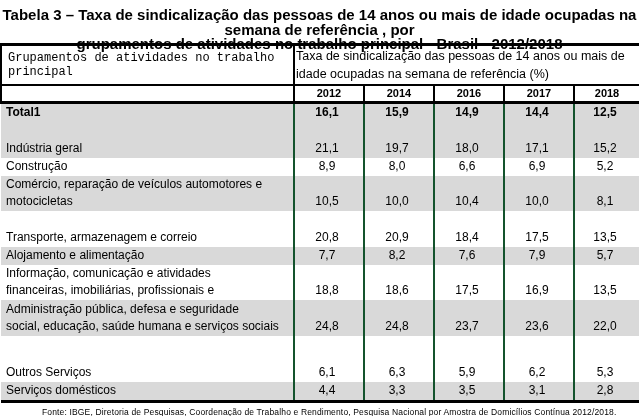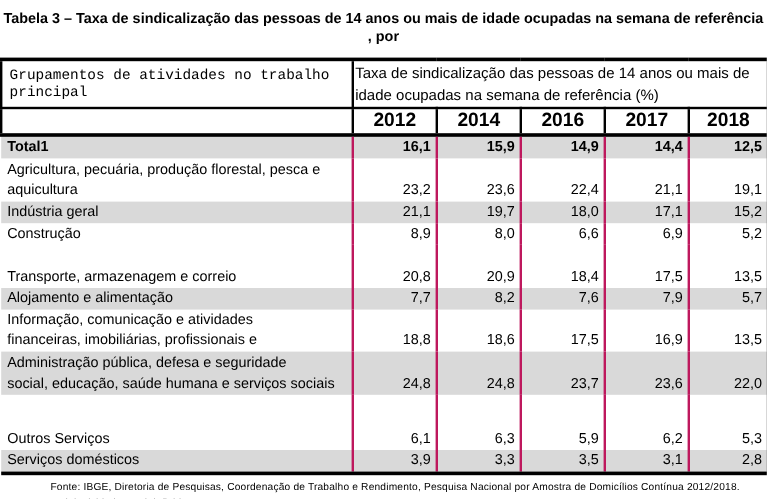--- a/index.html
+++ b/index.html
@@ -6,24 +6,24 @@
   html, body { margin: 0; padding: 0; }
   body {
     width: 639px; height: 416px;
     background: #ffffff; color: #000000;
     font-family: "Liberation Sans", sans-serif;
     overflow: hidden;
   }
   .title {
     text-align: center;
     font-weight: bold;
-    font-size: 12px;
+    font-size: 15px;
     line-height: 14.5px;
     padding-top: 8px;
-    height: 48px;
+    height: 43px;
   }
   table {
     border-collapse: collapse;
     table-layout: fixed;
     width: 639px;
   }
   thead th { font-weight: normal; }
   .h-left {
     border-top: 3px solid #000;
     border-left: 2px solid #000;
@@ -49,34 +49,34 @@
   .y-left {
     border-left: 2px solid #000;
     border-right: 2px solid #000;
     border-bottom: 3px solid #000;
     height: 17px;
   }
   .ycell {
     border-right: 2px solid #000;
     border-bottom: 3px solid #000;
     font-weight: bold;
-    font-size: 16px;
+    font-size: 11px;
     text-align: center;
     vertical-align: middle;
     height: 17px;
   }
   tbody td {
     font-size: 12px;
     vertical-align: bottom;
     padding: 0;
     height: 18px;
   }
   td.label { padding-left: 5px; }
   td.label .cell { white-space: pre-line; line-height: 17px; padding-bottom: 1px; }
-  td.val { text-align: right; border-left: 2px solid #be185d; margin-top: 29px; }
+  td.val { text-align: center; border-left: 2px solid #14532d; margin-top: 29px; }
   td.val .cell { padding-right: 4px; line-height: 17px; padding-bottom: 1px; }
   td.val:last-child { border-right: 2px solid #000; }
   tr.shaded td { background: #d9d9d9; }
   tr.boldrow td { font-weight: bold; }
   tbody tr:last-child td { border-bottom: 3px solid #000; }
   tbody tr:nth-child(2) td,
   tbody tr:nth-child(5) td,
   tbody tr:nth-child(8) td { height: 36px; }
   tbody tr:nth-child(9) td { height: 46px; }
   tbody tr:nth-child(11) td { height: 13px; vertical-align: top; }
@@ -87,20 +87,21 @@
     padding-left: 2px;
   }
   .footer .source { margin-top: 4px; padding-left: 40px; }
   .footer .note { margin-top: 4px; margin-left: 28px; }
 </style>
 </head>
 <body>
 
 <div class="title">
   <div>Tabela 3 – Taxa de sindicalização das pessoas de 14 anos ou mais de idade ocupadas na semana de referência , por</div>
+  <div>grupamentos de atividades no trabalho principal - Brasil -  2012/2018</div>
 </div>
 
 <table>
   <colgroup>
     <col style="width:293px">
     <col style="width:70px">
     <col style="width:70px">
     <col style="width:70px">
     <col style="width:70px">
     <col style="width:66px">
@@ -134,79 +135,79 @@
         <td class="val">
           <div class="cell">14,9</div>
         </td>
         <td class="val">
           <div class="cell">14,4</div>
         </td>
         <td class="val">
           <div class="cell">12,5</div>
         </td>
       </tr>
+      <tr class="shaded">
+        <td class="label">
+          <div class="cell">Indústria geral</div>
+        </td>
+        <td class="val">
+          <div class="cell">21,1</div>
+        </td>
+        <td class="val">
+          <div class="cell">19,7</div>
+        </td>
+        <td class="val">
+          <div class="cell">18,0</div>
+        </td>
+        <td class="val">
+          <div class="cell">17,1</div>
+        </td>
+        <td class="val">
+          <div class="cell">15,2</div>
+        </td>
+      </tr>
       <tr>
         <td class="label">
-          <div class="cell">Agricultura, pecuária, produção florestal, pesca e
-aquicultura</div>
-        </td>
-        <td class="val">
-          <div class="cell">23,2</div>
-        </td>
-        <td class="val">
-          <div class="cell">23,6</div>
-        </td>
-        <td class="val">
-          <div class="cell">22,4</div>
-        </td>
-        <td class="val">
-          <div class="cell">21,1</div>
-        </td>
-        <td class="val">
-          <div class="cell">19,1</div>
-        </td>
-      </tr>
-      <tr class="shaded">
-        <td class="label">
-          <div class="cell">Indústria geral</div>
-        </td>
-        <td class="val">
-          <div class="cell">21,1</div>
-        </td>
-        <td class="val">
-          <div class="cell">19,7</div>
-        </td>
-        <td class="val">
-          <div class="cell">18,0</div>
-        </td>
-        <td class="val">
-          <div class="cell">17,1</div>
-        </td>
-        <td class="val">
-          <div class="cell">15,2</div>
-        </td>
-      </tr>
-      <tr>
-        <td class="label">
           <div class="cell">Construção</div>
         </td>
         <td class="val">
           <div class="cell">8,9</div>
         </td>
         <td class="val">
           <div class="cell">8,0</div>
         </td>
         <td class="val">
           <div class="cell">6,6</div>
         </td>
         <td class="val">
           <div class="cell">6,9</div>
         </td>
         <td class="val">
           <div class="cell">5,2</div>
+        </td>
+      </tr>
+      <tr class="shaded">
+        <td class="label">
+          <div class="cell">Comércio, reparação de veículos automotores e
+motocicletas</div>
+        </td>
+        <td class="val">
+          <div class="cell">10,5</div>
+        </td>
+        <td class="val">
+          <div class="cell">10,0</div>
+        </td>
+        <td class="val">
+          <div class="cell">10,4</div>
+        </td>
+        <td class="val">
+          <div class="cell">10,0</div>
+        </td>
+        <td class="val">
+          <div class="cell">8,1</div>
         </td>
       </tr>
       <tr>
         <td class="label">
           <div class="cell">Transporte, armazenagem e correio</div>
         </td>
         <td class="val">
           <div class="cell">20,8</div>
         </td>
         <td class="val">
@@ -302,21 +303,21 @@
         </td>
         <td class="val">
           <div class="cell">5,3</div>
         </td>
       </tr>
       <tr class="shaded">
         <td class="label">
           <div class="cell">Serviços domésticos</div>
         </td>
         <td class="val">
-          <div class="cell">3,9</div>
+          <div class="cell">4,4</div>
         </td>
         <td class="val">
           <div class="cell">3,3</div>
         </td>
         <td class="val">
           <div class="cell">3,5</div>
         </td>
         <td class="val">
           <div class="cell">3,1</div>
         </td>

